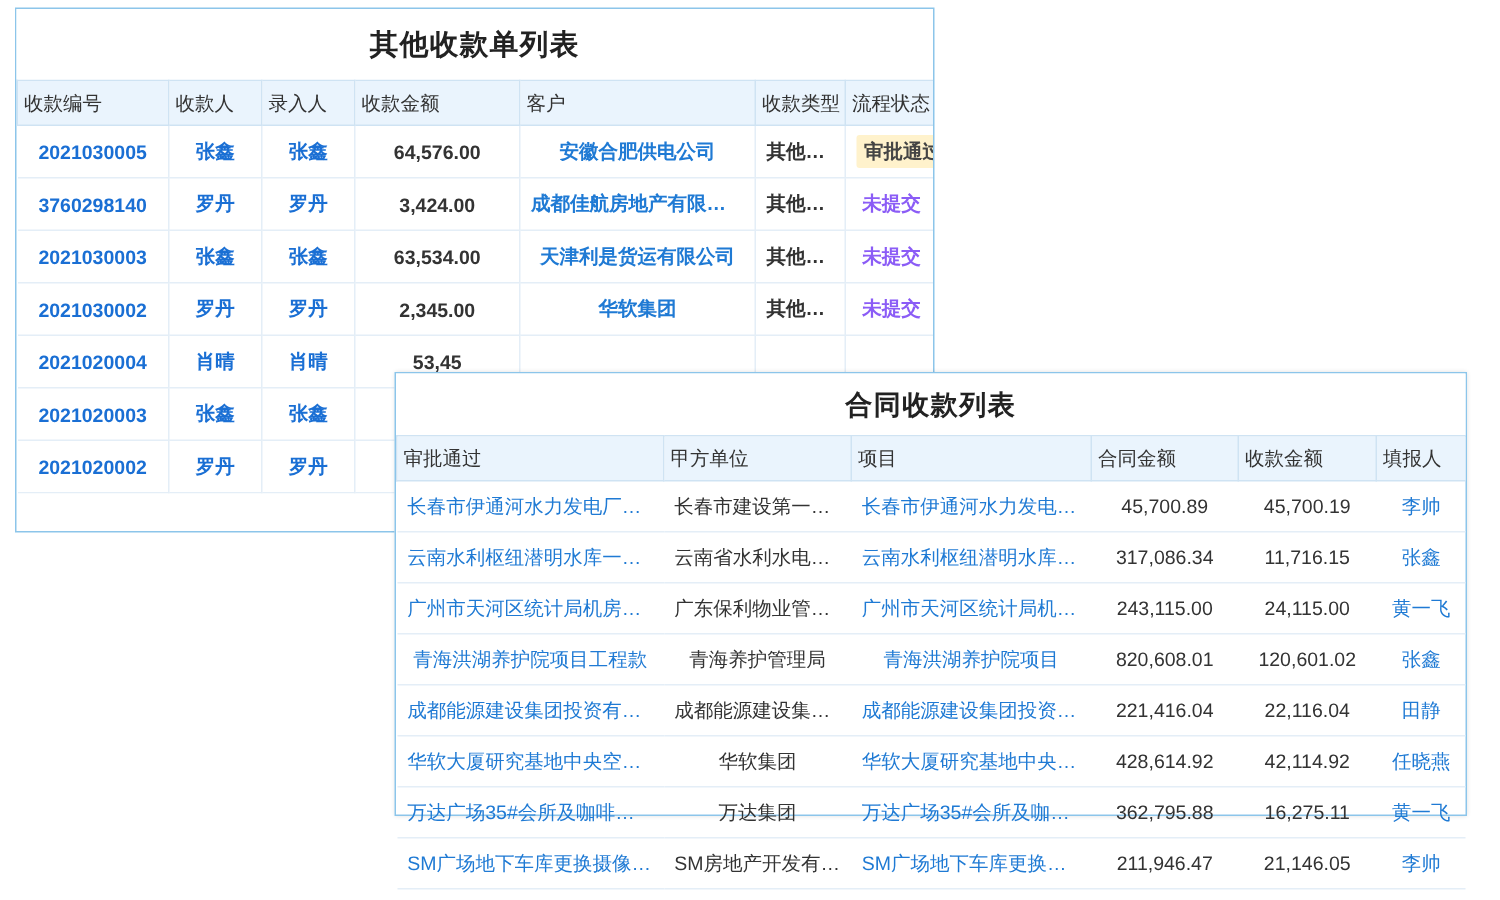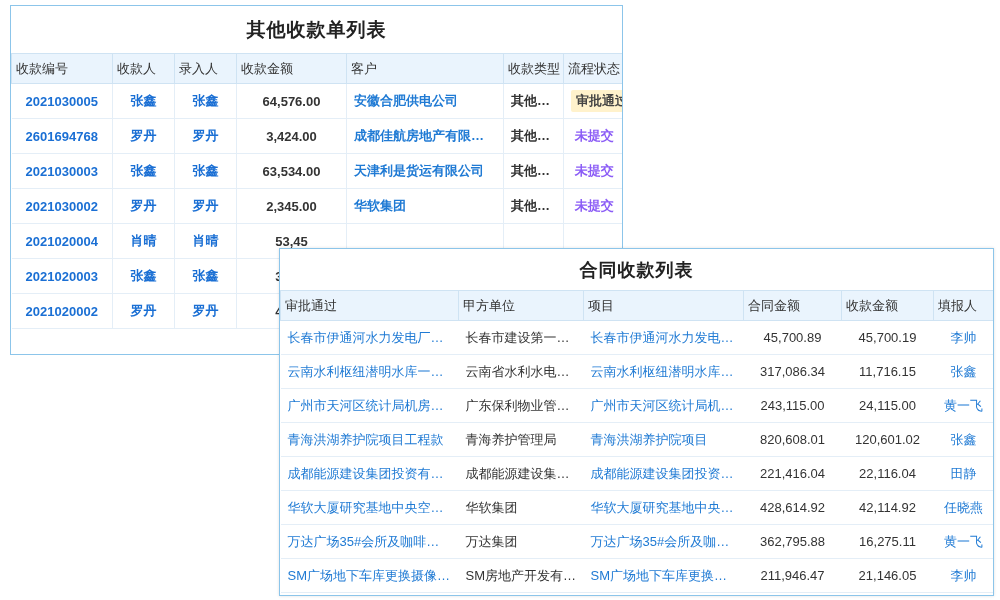--- a/index.html
+++ b/index.html
@@ -22,24 +22,24 @@
   
   #panel-other {
     left: 10px;
     top: 5px;
     width: 613px;
     height: 350px;
     z-index: 1;
   }
 
   #panel-contract {
-    left: 279px;
+    left: 263px;
     top: 248px;
     width: 715px;
-    height: 348px;
+    height: 296px;
     z-index: 2;
     box-shadow: 0 0 3px rgba(0,0,0,0.12);
   }
 
   .panel-title {
     text-align: center;
     font-size: 19px;
     font-weight: bold;
     color: #222222;
     padding: 11px 0 10px 0;
@@ -85,21 +85,21 @@
     overflow: hidden;
     text-overflow: ellipsis;
   }
 
   #panel-other tbody td { height: 35px; font-weight: bold; }
 
   .link { color: #1a6fd4; }
   .link-blue { color: #1f7ad4; }
   .c-center { text-align: center; }
   .c-right  { text-align: center; }
-  .c-left   { text-align: left; }
+  .c-left   { text-align: center; }
 
   .badge-approved {
     display: inline-block;
     background: #fff2cc;
     color: #444444;
     font-size: 13px;
     padding: 2px 5px;
     border-radius: 2px;
   }
   .status-unsubmitted {
@@ -143,21 +143,21 @@
           <tr>
             <td class="c-center link sep-right">2021030005</td>
             <td class="c-center link sep-right">张鑫</td>
             <td class="c-center link sep-right">张鑫</td>
             <td class="c-right sep-right">64,576.00</td>
             <td class="c-left link-blue sep-right">安徽合肥供电公司</td>
             <td class="c-center sep-right">其他收款</td>
             <td class="c-center"><span class="badge-approved">审批通过</span></td>
           </tr>
           <tr>
-            <td class="c-center link sep-right">2601694768</td>
+            <td class="c-center link sep-right">3760298140</td>
             <td class="c-center link sep-right">罗丹</td>
             <td class="c-center link sep-right">罗丹</td>
             <td class="c-right sep-right">3,424.00</td>
             <td class="c-left link-blue sep-right">成都佳航房地产有限公司</td>
             <td class="c-center sep-right">其他收款</td>
             <td class="c-center"><span class="status-unsubmitted">未提交</span></td>
           </tr>
           <tr>
             <td class="c-center link sep-right">2021030003</td>
             <td class="c-center link sep-right">张鑫</td>

